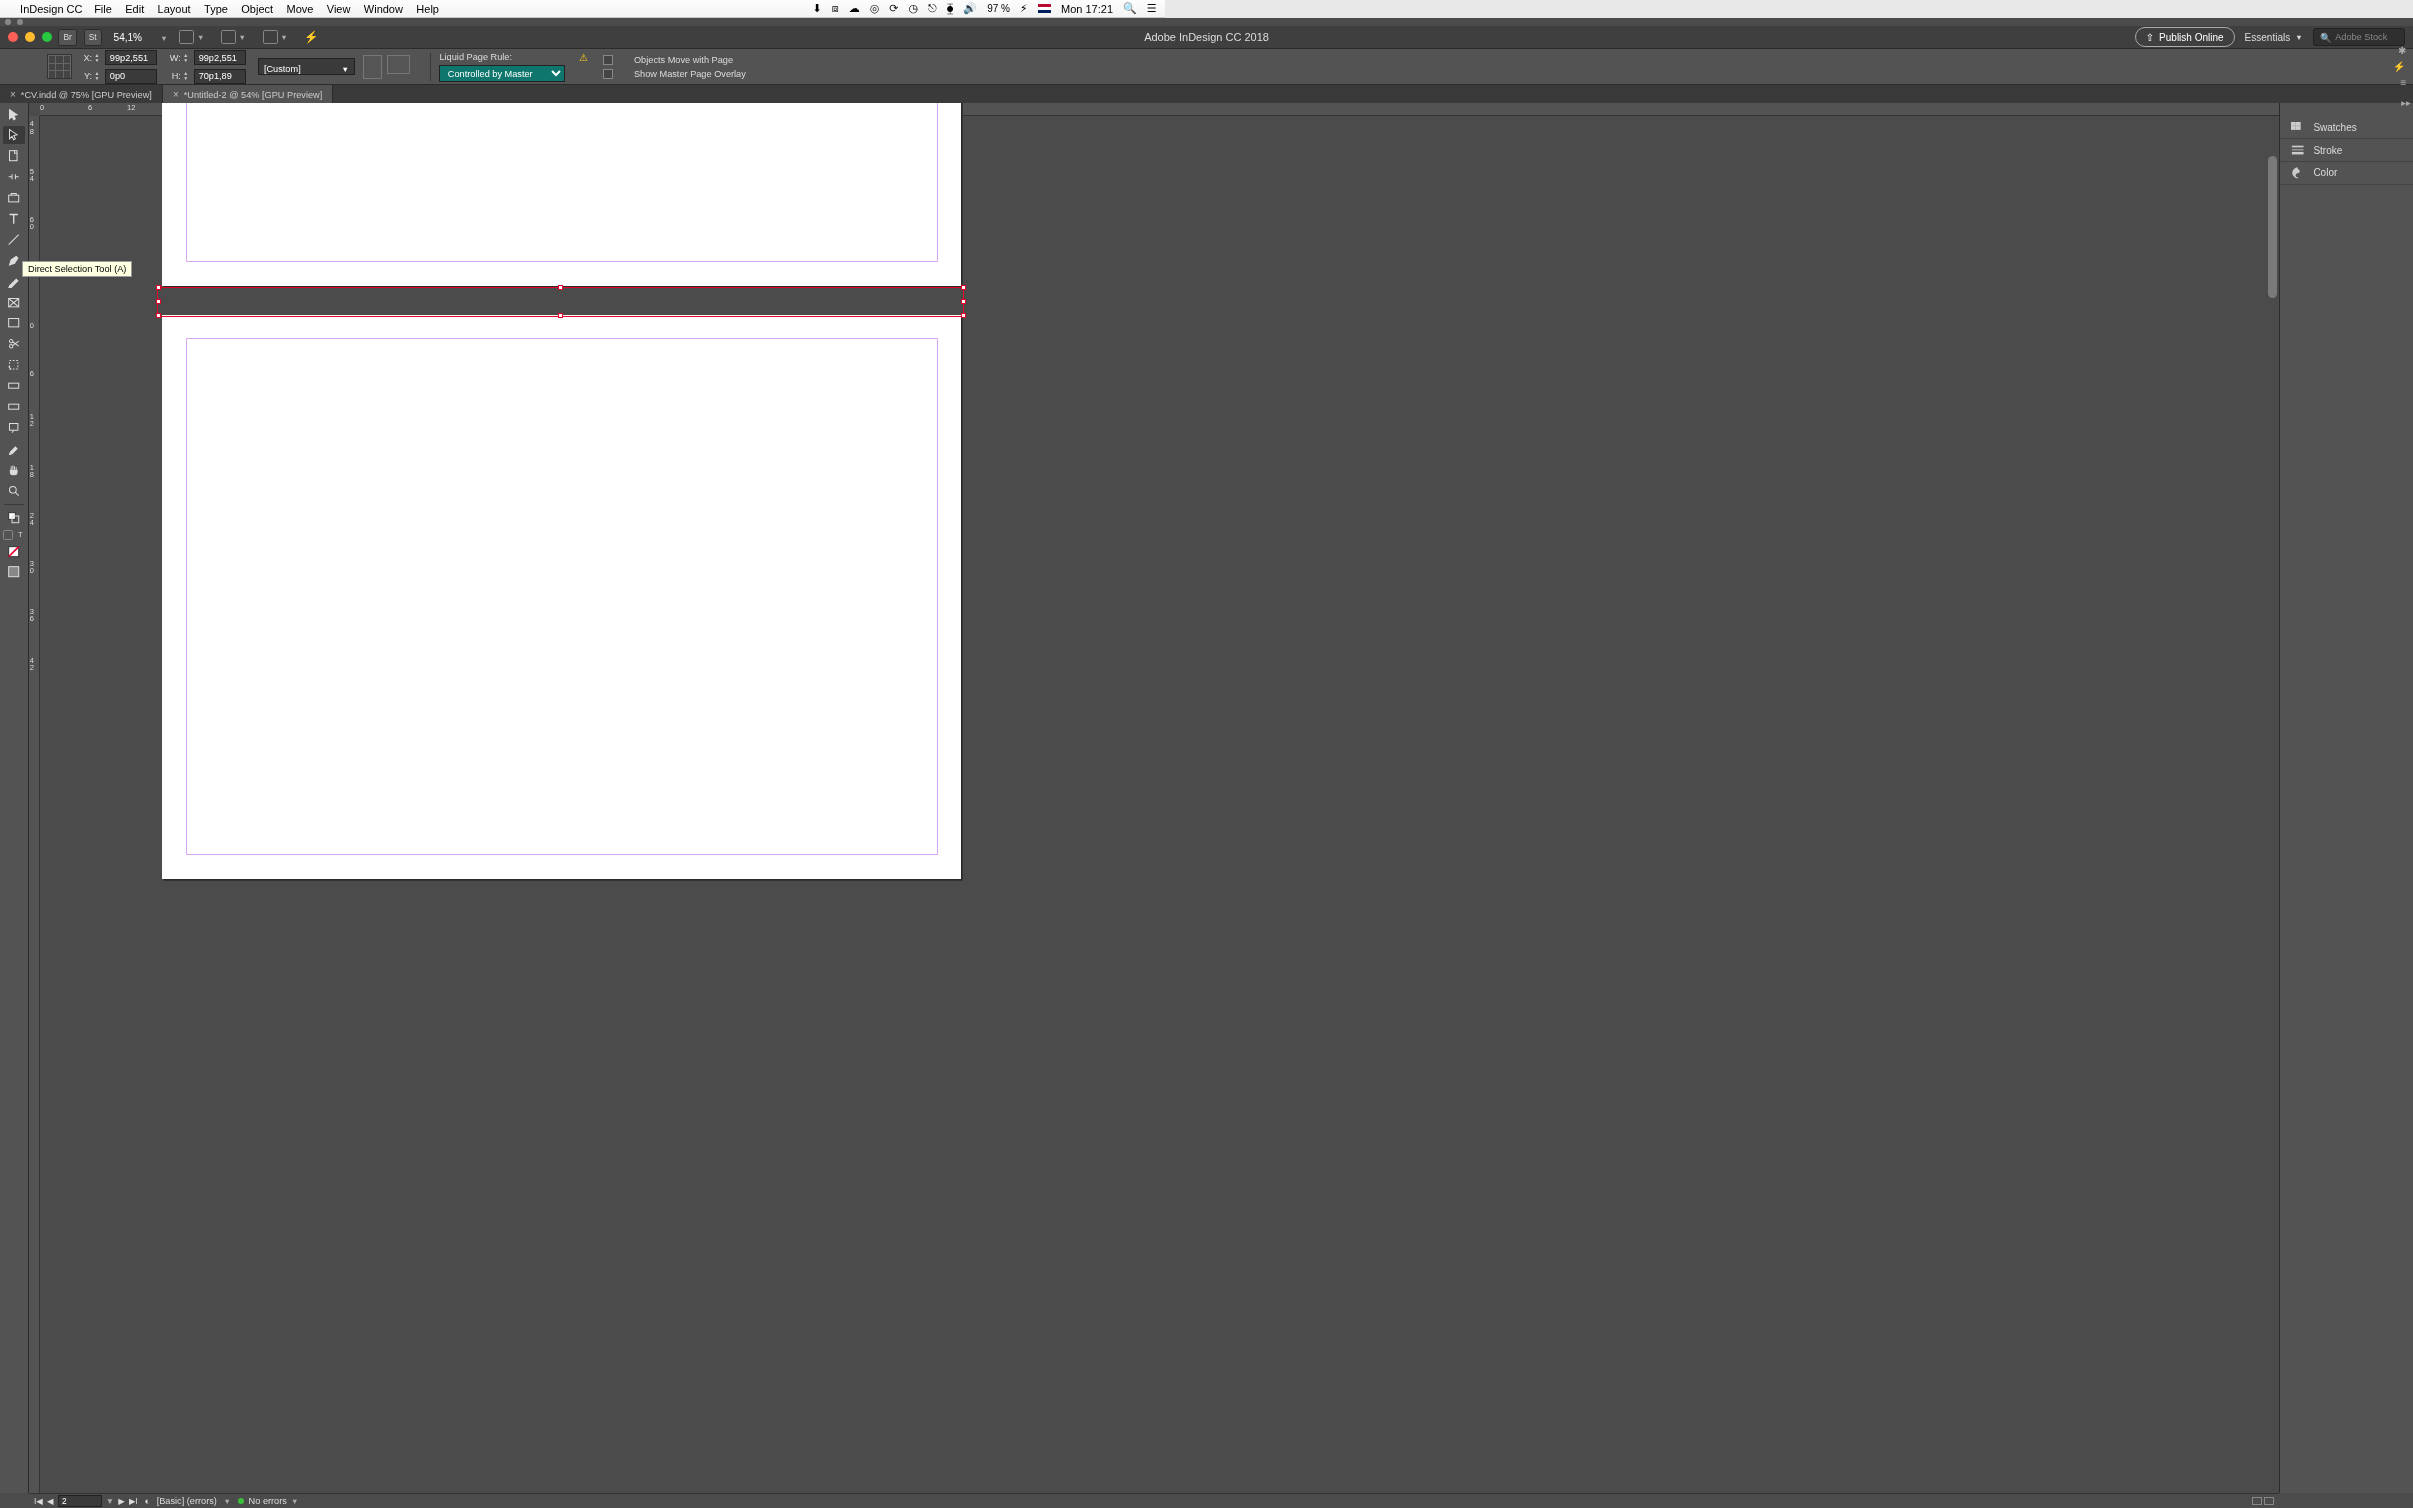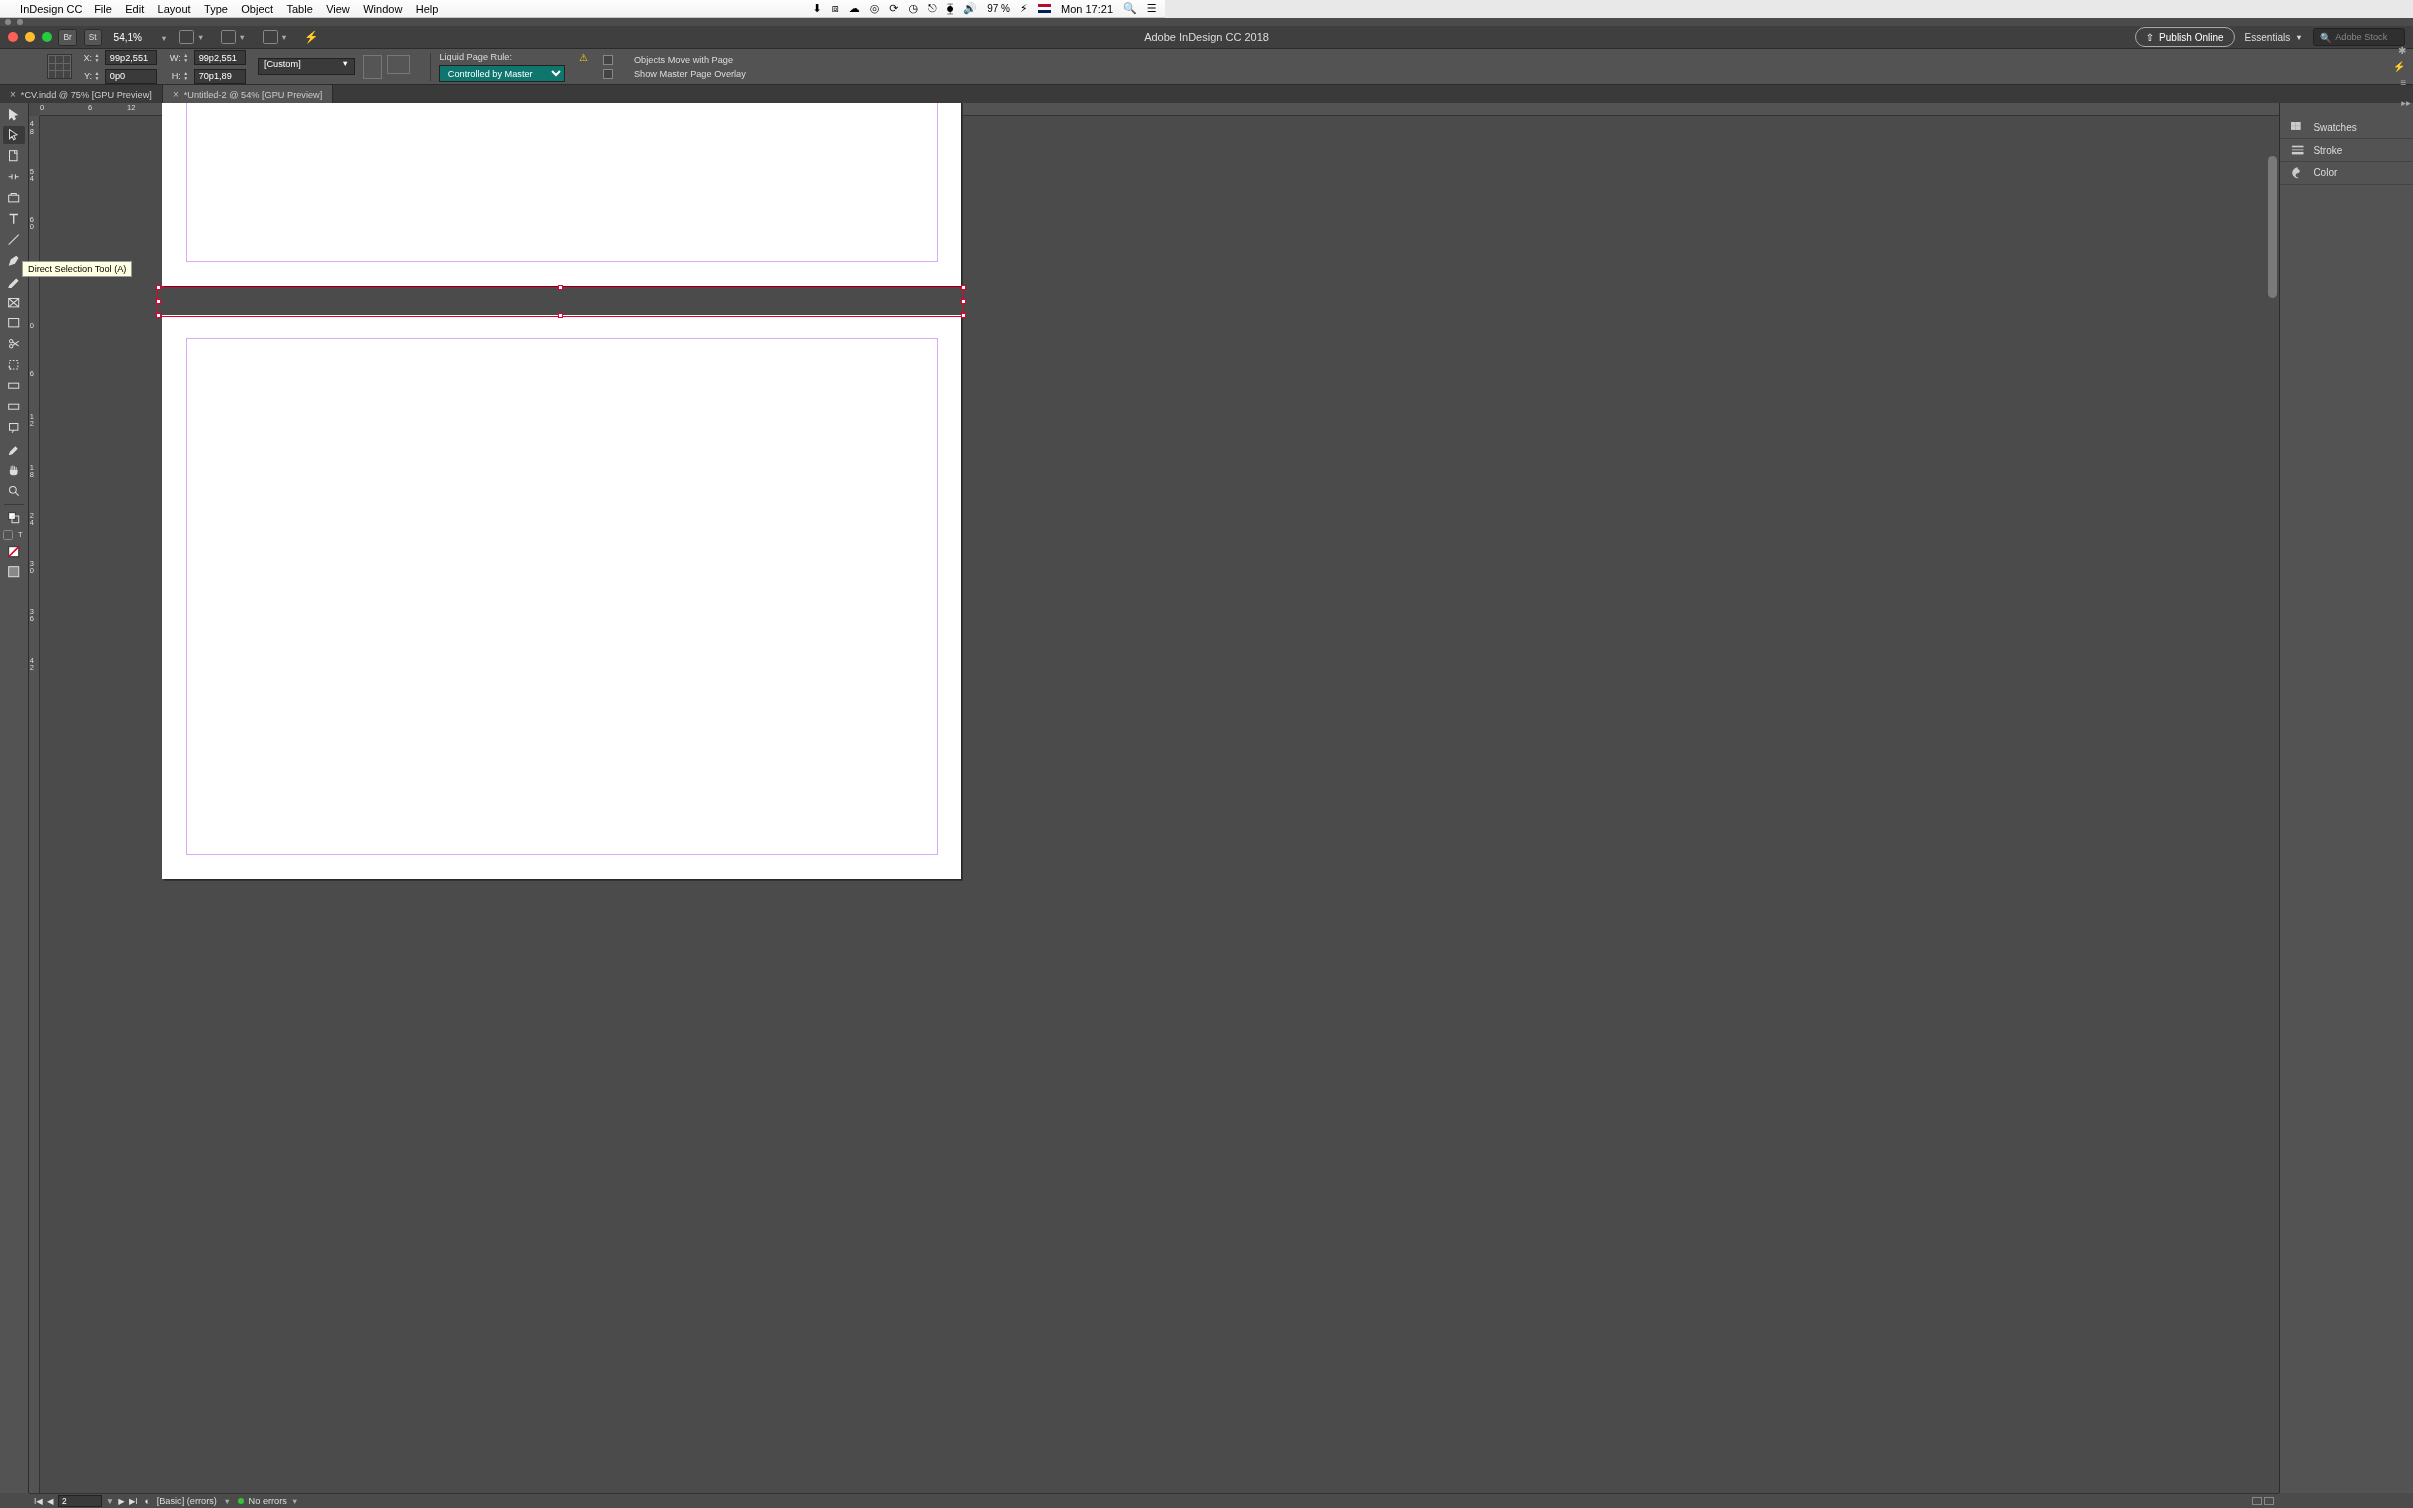--- a/index.html
+++ b/index.html
@@ -34,21 +34,21 @@
 .workspace{font-size:10px;color:#ddd;display:flex;align-items:center;gap:5px}
 .stock{background:#2f2f2f;border:0.8px solid #222;border-radius:2.5px;padding:2.5px 6.7px;font-size:9.2px;color:#888;width:92px;display:flex;align-items:center;gap:3.4px}
 .ctrlbar{height:37px;background:#535353;border-top:0.8px solid #2b2b2b;border-bottom:0.8px solid #2b2b2b;display:flex;align-items:center;color:#ddd;font-size:9.2px;padding-left:47px;position:relative}
 .refgrid{width:25px;height:25px;background:#666;border:0.8px solid #333;margin-right:8.4px;display:grid;grid-template:repeat(3,1fr)/repeat(3,1fr);gap:0.8px;padding:0.8px}
 .refgrid div{background:#444}
 .coord-col{display:flex;flex-direction:column;gap:3.4px;margin-right:11.7px}
 .coord-row{display:flex;align-items:center;gap:2.5px}
 .coord-row label{width:11.7px;text-align:right}
 .spin{width:8.4px;height:13.4px;display:flex;flex-direction:column;justify-content:center;font-size:5px;color:#ccc;line-height:5px}
 .coord-row input{width:52px;height:15px;background:#3a3a3a;border:0.8px solid #222;color:#fff;font-size:9.2px;padding:0 3.4px}
-.preset{width:97px;height:17px;background:#3a3a3a;border:0.8px solid #222;color:#fff;font-size:9.2px;padding:0 5px;display:flex;align-items:flex-start;justify-content:space-between;margin-right:8.4px}
+.preset{width:97px;height:17px;background:#3a3a3a;border:0.8px solid #222;color:#fff;font-size:9.2px;padding:0 5px;display:flex;align-items:flex-end;justify-content:space-between;margin-right:8.4px}
 .orient{display:flex;gap:5px;margin-right:11.7px}
 .orient .o{width:18.4px;height:23.5px;border:0.8px solid #777;background:#555}
 .orient .o.land{width:23.5px;height:18.4px}
 .divider{width:0.8px;height:28.5px;background:#3a3a3a;margin:0 8.4px}
 .liquid{display:flex;flex-direction:column;gap:2.5px;font-size:9.2px}
 .liquid .hdr{display:flex;align-items:center;gap:67px}
 .liquid .warn{color:#f5c518;font-size:10px}
 .liquid select{width:126px;height:17px;background:#0f766e;border:0.8px solid #222;color:#fff;font-size:9.2px;padding:0 3.4px}
 .chks{display:flex;flex-direction:column;gap:4.2px;margin-left:15px;font-size:9.2px}
 .chk{display:flex;align-items:flex-start;gap:21px}
@@ -95,21 +95,21 @@
 <body>
 
 <div class="menubar">
   <span class="apple"></span>
   <span class="appname">InDesign CC</span>
   <span class="mitem">File</span>
   <span class="mitem">Edit</span>
   <span class="mitem">Layout</span>
   <span class="mitem">Type</span>
   <span class="mitem">Object</span>
-  <span class="mitem">Table</span>
+  <span class="mitem">Move</span>
   <span class="mitem">View</span>
   <span class="mitem">Window</span>
   <span class="mitem">Help</span>
   <span class="spacer"></span>
   <span class="sysicon">⬇︎</span>
   <span class="sysicon">⧈</span>
   <span class="sysicon">☁︎</span>
   <span class="sysicon">◎</span>
   <span class="sysicon">⟳</span>
   <span class="sysicon">◷</span>

